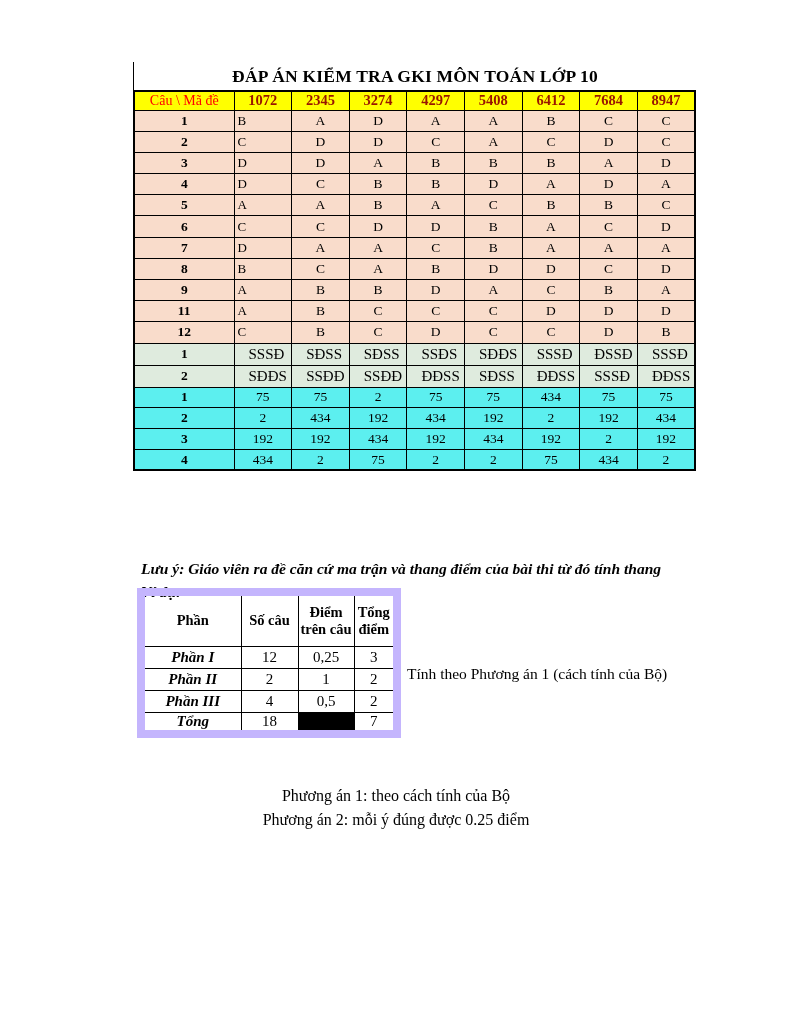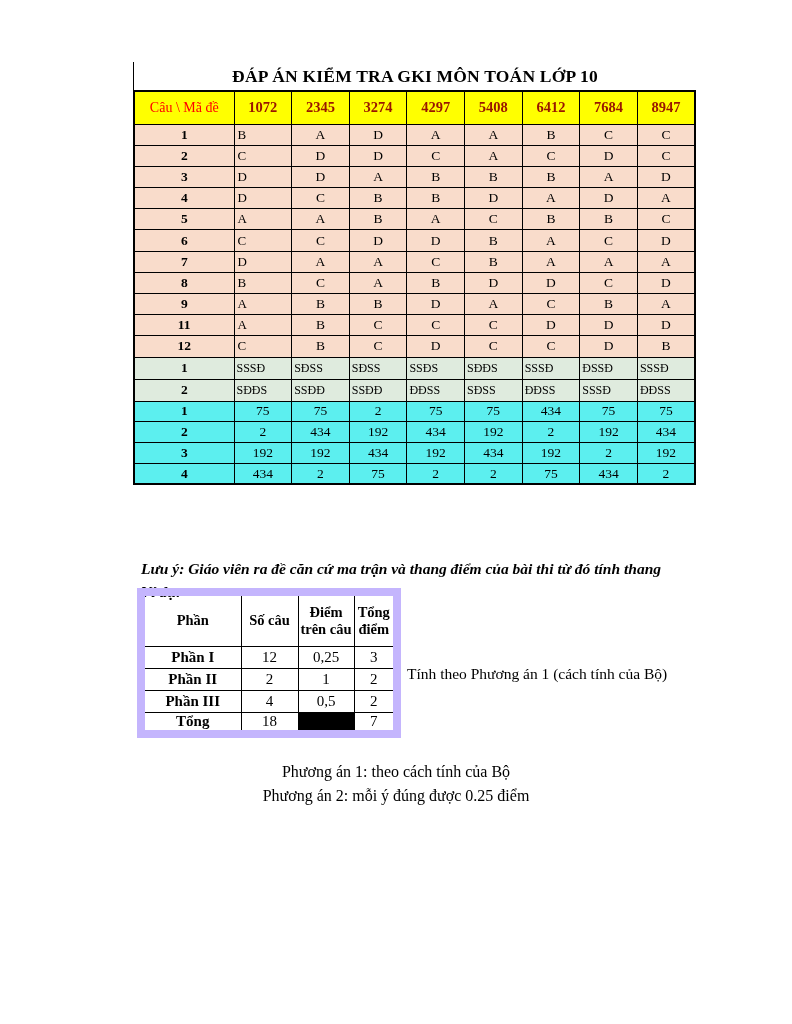--- a/index.html
+++ b/index.html
@@ -16,62 +16,62 @@
   }
   
   table.answer{
     position:absolute;left:133px;top:90px;width:563px;
     border-collapse:collapse;table-layout:fixed;
     border:2px solid #000;
   }
   table.answer th, table.answer td{
     border:1.5px solid #000;padding:0;overflow:hidden;white-space:nowrap;
   }
-  table.answer thead tr{height:33px;}
+  table.answer thead tr{height:19px;}
   th.corner{
     background:var(--header-bg);color:var(--header-label);
     font-weight:normal;font-size:14px;
   }
   th.code{
     background:var(--header-bg);color:var(--header-code);
     font-weight:bold;font-size:14.5px;
   }
   th.qnum{font-weight:bold;font-size:13.5px;text-align:center;}
   tr.r-mc{height:21.2px;background:var(--mc-bg);}
   tr.r-mc td{font-size:13.5px;text-align:center;}
   tr.r-mc td.left{text-align:left;padding-left:3px;font-size:13px;}
   tr.r-tf{height:22px;background:var(--tf-bg);}
-  tr.r-tf td{font-size:12px;text-align:left;padding-left:2px;}
+  tr.r-tf td{font-size:15px;text-align:left;padding-left:14px;}
   tr.r-num{height:20.8px;background:var(--num-bg);}
   tr.r-num td{font-size:13.5px;text-align:center;}
   
   .note{
     position:absolute;left:141px;top:517px;width:560px;
     font-weight:bold;font-style:italic;font-size:15.5px;line-height:22.5px;margin-top:41px;
   }
   
   table.example{
     position:absolute;left:137px;top:588px;width:256px;
     border-collapse:collapse;table-layout:fixed;border:8px solid #c4b5fd;
   }
   table.example th, table.example td{
     border:1.5px solid #000;padding:0;text-align:center;vertical-align:middle;
   }
   table.example thead tr{height:54px;}
   table.example thead th{font-weight:bold;font-size:14.5px;line-height:17px;}
   table.example tbody tr{height:22px;}
-  table.example tbody th{font-weight:bold;font-size:15px;}
+  table.example tbody th{font-weight:bold;font-size:15px;font-style:italic;}
   table.example tbody td{font-size:15px;}
   td.black-cell{background:#000;}
   
   .side-note{
     position:absolute;left:407px;top:665px;font-size:15.5px;white-space:nowrap;
   }
   .footer{
-    position:absolute;left:0;top:760px;width:792px;text-align:center;
+    position:absolute;left:0;top:784px;width:792px;text-align:center;
     font-size:16px;line-height:23.5px;
   }
 </style>
 </head>
 <body style="--header-bg: #FFFF00; --header-label: #FF0000; --header-code: #991500; --mc-bg: #F9DCCB; --tf-bg: #DFEBDE; --num-bg: #5CEFEF;">
 
 <div class="sheet-title">ĐÁP ÁN KIỂM TRA GKI MÔN TOÁN LỚP 10</div>
 
 <table class="answer">
   <colgroup>

